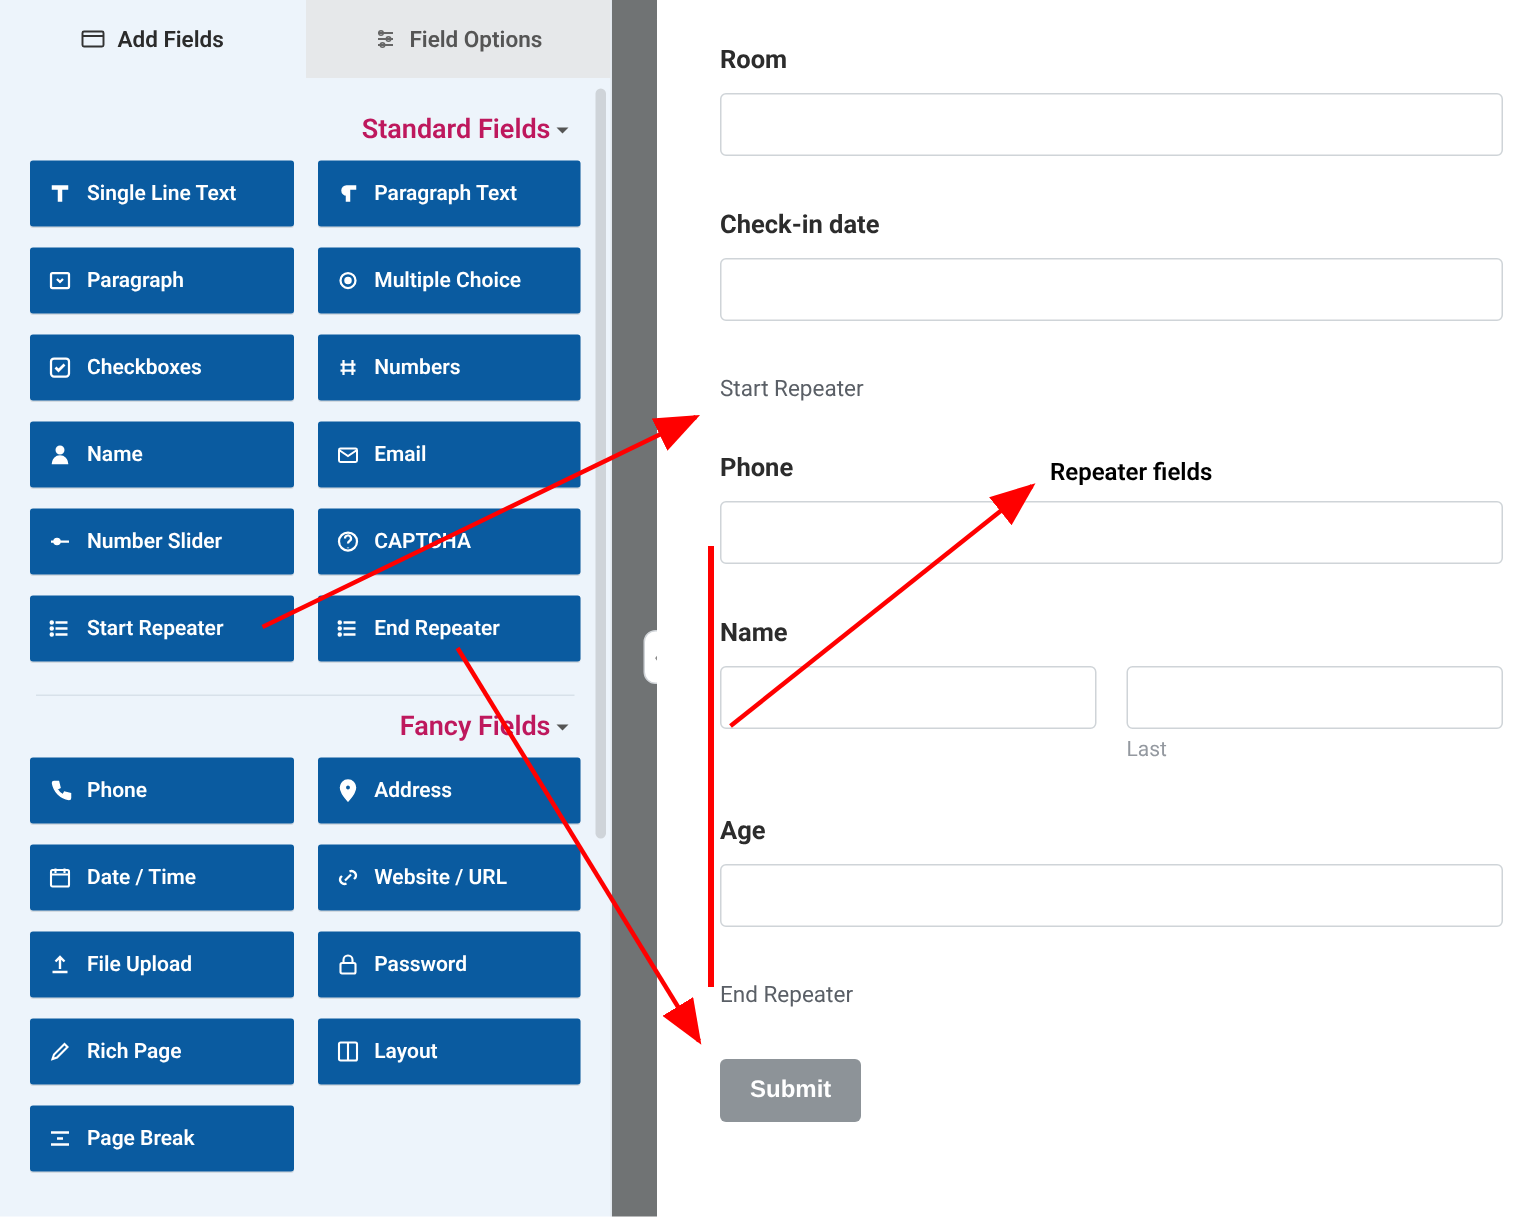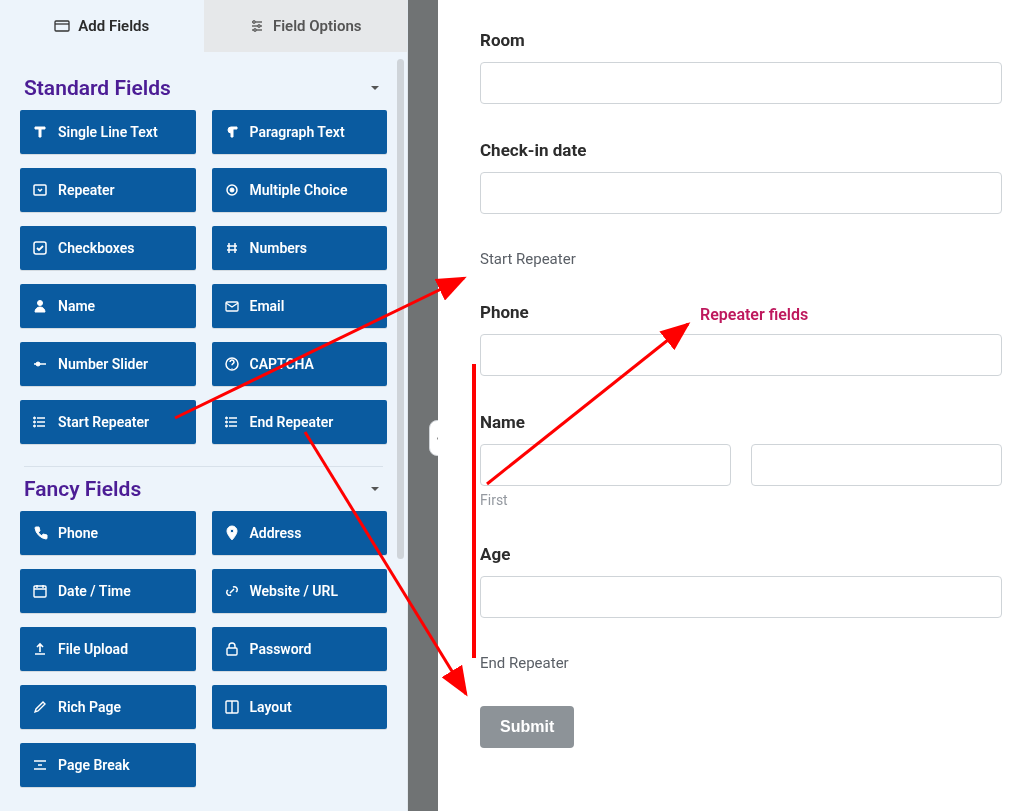--- a/index.html
+++ b/index.html
@@ -41,24 +41,24 @@
   .sidebar-tabs .tab.inactive { background: #e6e8ea; color: #555; }
   .tab .icon svg { width: 16px; height: 16px; display:block; }
   .scroll-area {
     overflow-y: auto;
     height: 759px;
     padding: 18px 20px 20px 20px;
   }
   .section-header {
     display: flex;
     align-items: center;
-    justify-content: space-between;
-    color: #4c1d95;
+    justify-content: flex-end;
+    color: #be185d;
     font-weight: 600;
-    font-size: 21px;
+    font-size: 18px;
     padding: 6px 4px 10px 4px;
     cursor: pointer;
   }
   .section-header .chev svg { width:16px; height:16px; display:block; fill:#555; }
   .field-grid {
     display: grid;
     grid-template-columns: 1fr 1fr;
     gap: 14px 16px;
     padding-bottom: 22px;
   }
@@ -155,21 +155,21 @@
     border-radius: 4px;
     padding: 12px 20px;
     font-weight: 700;
     font-size: 16px;
     cursor:pointer;
   }
   
   .annot { position:absolute; left:0; top:0; width:1024px; height:811px; pointer-events:none; }
   .annot-label {
     position:absolute;
-    color:#be185d;
+    color:#000000;
     font-weight:600;
     font-size:16px;
   }
 </style>
 </head>
 <body>
 
 <svg width="0" height="0" style="position:absolute">
   <defs>
     <g id="i-text">
@@ -310,21 +310,21 @@
               </svg>
             </span>
             <span>Paragraph Text</span>
           </div>
           <div class="field-btn">
             <span class="ficon">
               <svg viewBox="0 0 16 16" fill="#fff" stroke="#fff">
                 <use href="#i-dropdown"></use>
               </svg>
             </span>
-            <span>Repeater</span>
+            <span>Paragraph</span>
           </div>
           <div class="field-btn">
             <span class="ficon">
               <svg viewBox="0 0 16 16" fill="#fff" stroke="#fff">
                 <use href="#i-radio"></use>
               </svg>
             </span>
             <span>Multiple Choice</span>
           </div>
           <div class="field-btn">
@@ -503,24 +503,24 @@
     <div class="form-field">
       <label class="field-label">Phone</label>
       <input class="form-input" style="">
     </div>
 
     <div class="form-field">
       <label class="field-label">Name</label>
       <div class="name-row">
         <div class="half">
           <input class="form-input" style="">
-          <div class="sublabel">First</div>
         </div>
         <div class="half">
           <input class="form-input" style="">
+          <div class="sublabel">Last</div>
         </div>
       </div>
     </div>
 
     <div class="form-field">
       <label class="field-label">Age</label>
       <input class="form-input" style="">
     </div>
 
     <div class="end-rpt">End Repeater</div>

